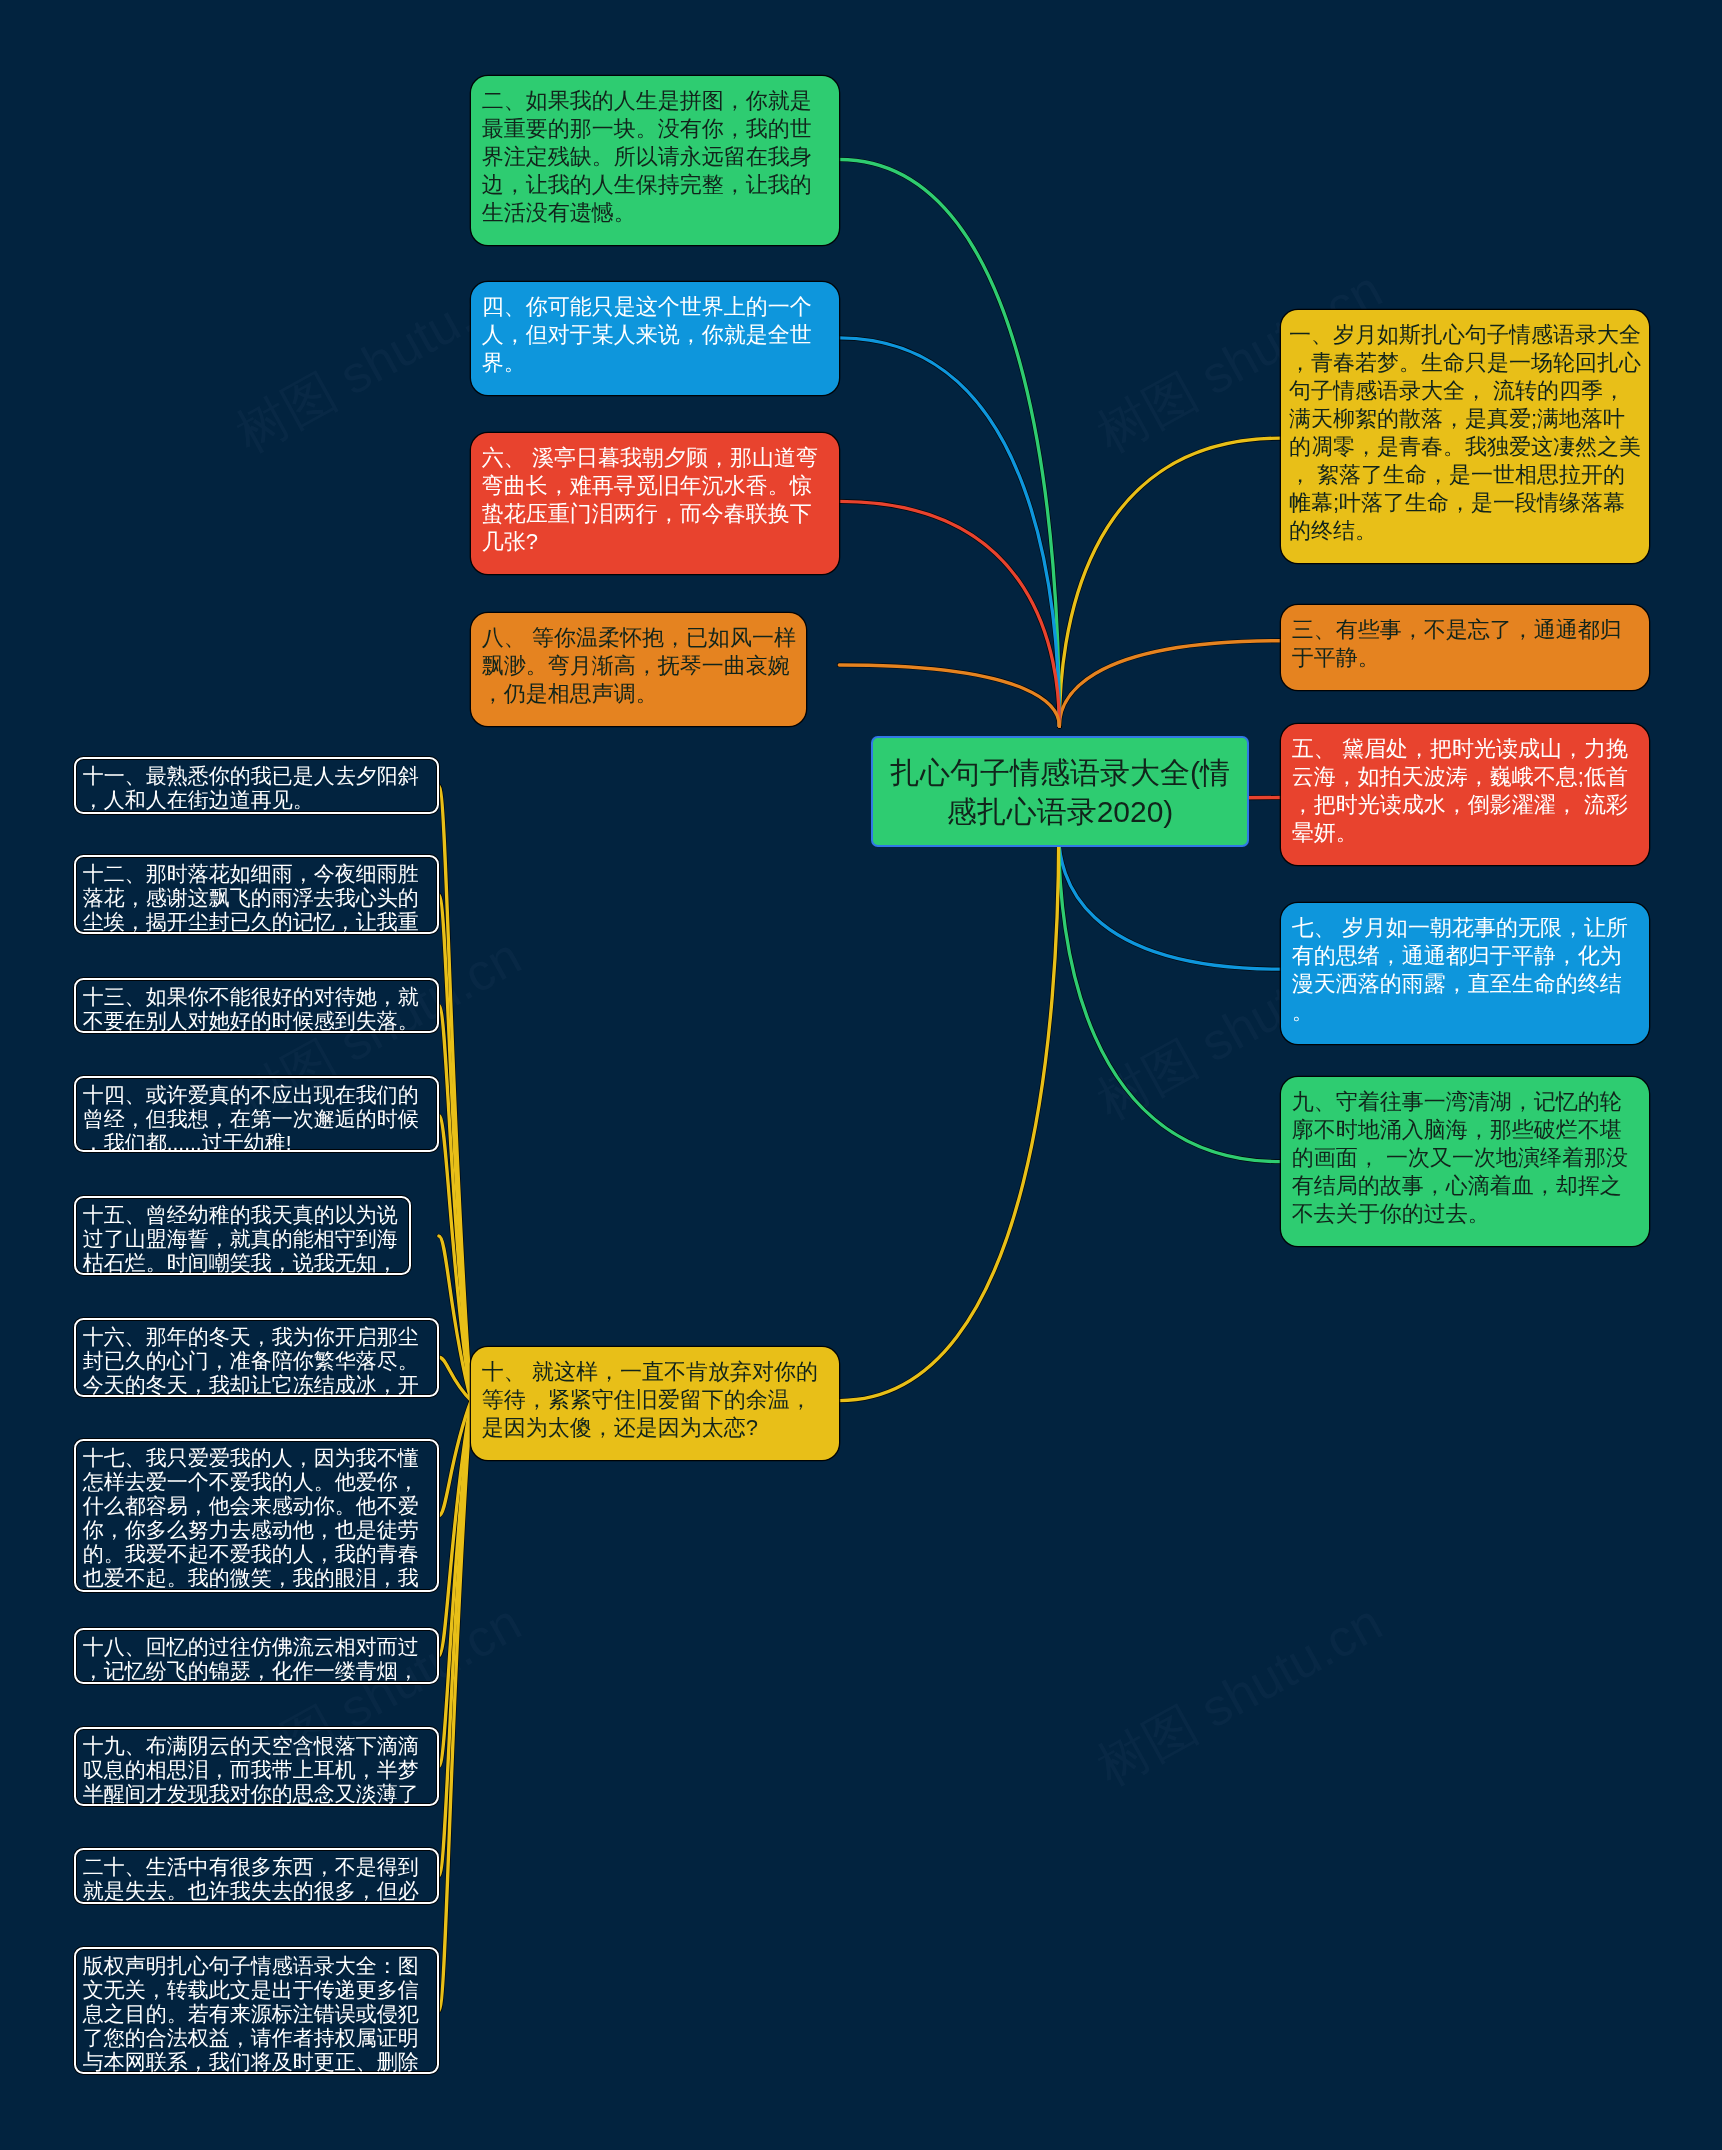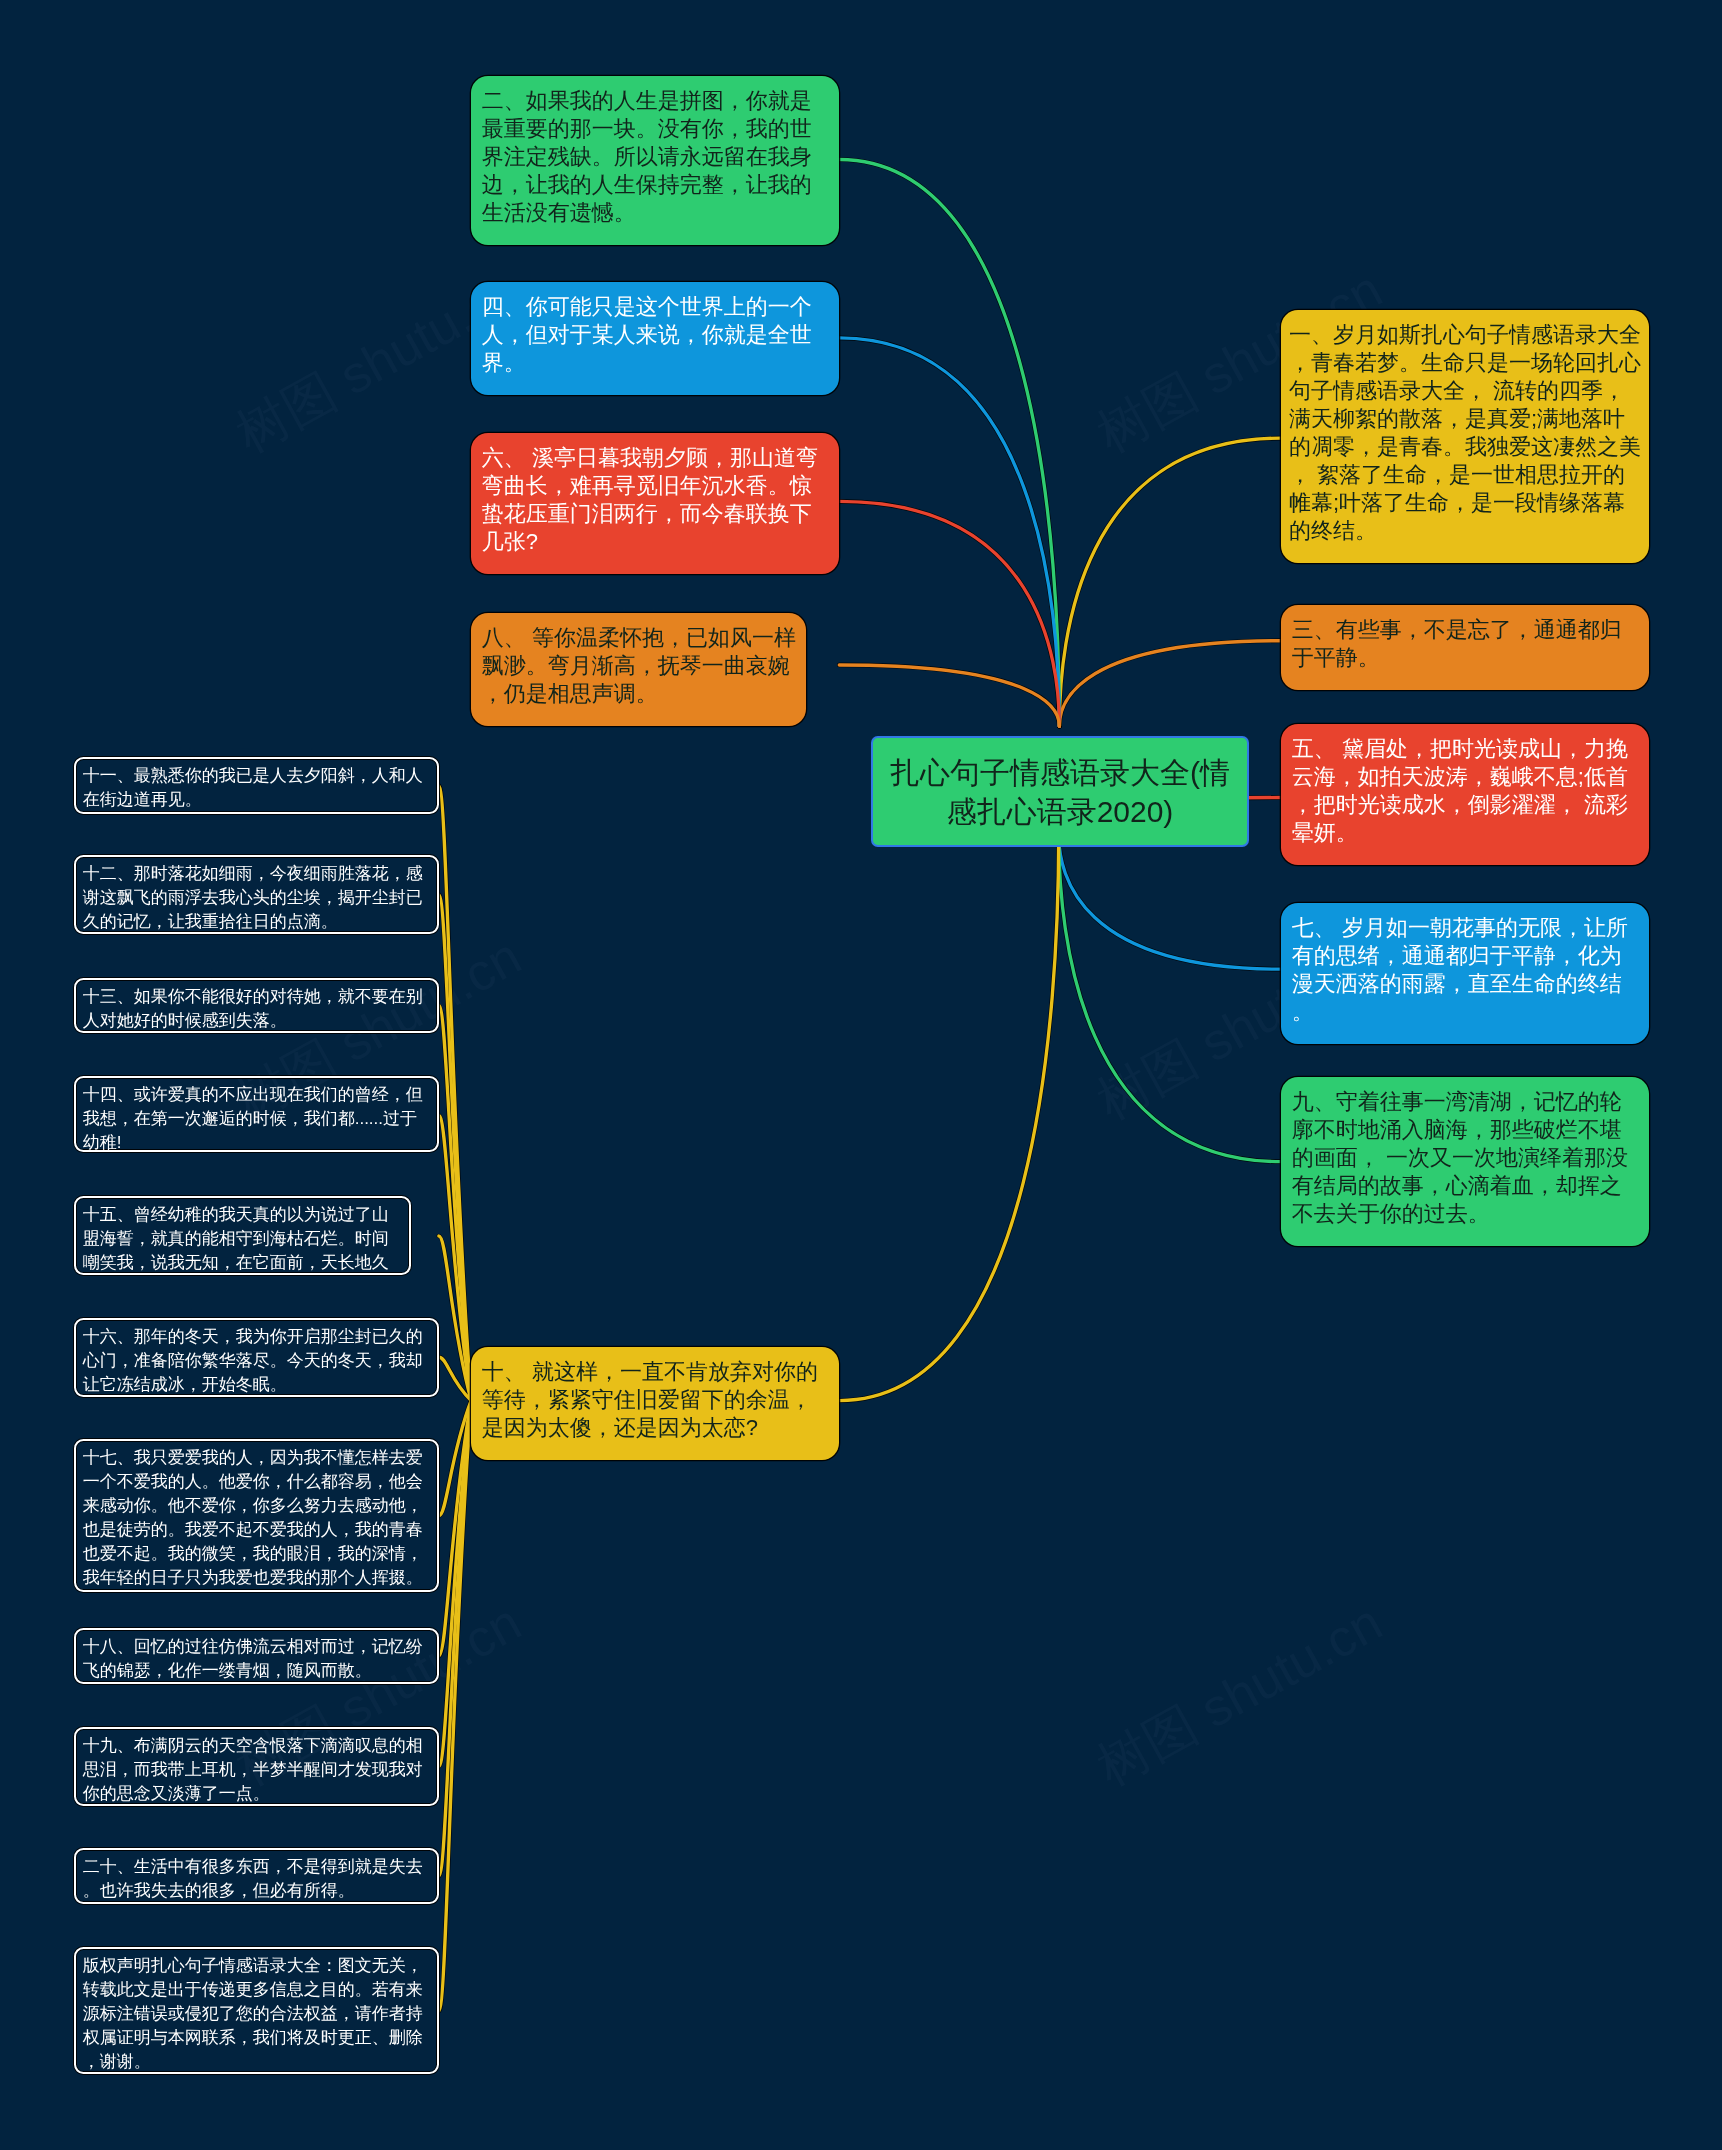--- a/index.html
+++ b/index.html
@@ -15,21 +15,21 @@
         padding:11.4px 8px 17.5px 10.8px;line-height:28px;font-size:22px;
         text-align:left;overflow:hidden;line-break:anywhere;}
   .c-green{background:#2ecc71;color:#11241b;}
   .c-blue{background:#0e96dc;color:#ffffff;}
   .c-red{background:#e8432e;color:#ffffff;}
   .c-orange{background:#e58320;color:#11241b;}
   .c-yellow{background:#e8bf18;color:#11241b;}
   .outline{position:absolute;box-sizing:border-box;background:transparent;
            border:2px solid #ffffff;border-radius:9.4px;color:#ffffff;
            box-shadow:0 0 0 1px rgba(0,0,0,0.9), inset 0 0 0 1px rgba(0,0,0,0.9);
-           font-size:17px;line-height:24px;padding:5.4px 4px 1.3px 6.7px;text-align:left;overflow:hidden;line-break:anywhere;}
+           font-size:21px;line-height:24px;padding:5.4px 4px 1.3px 6.7px;text-align:left;overflow:hidden;line-break:anywhere;}
   .center{position:absolute;box-sizing:border-box;background:#2ecc71;border:2px solid #3178e6;
           border-radius:6.7px;color:#11241b;font-size:30px;text-align:center;line-height:39px;
           padding:13.5px 15px;display:flex;align-items:center;justify-content:center;margin-top:12px;}
 </style>
 </head>
 <body>
 
 <div id="stage">
   <div class="wm" style="left:224px;top:408px;">树图 shutu.cn</div>
   <div class="wm" style="left:1085px;top:408px;">树图 shutu.cn</div>

